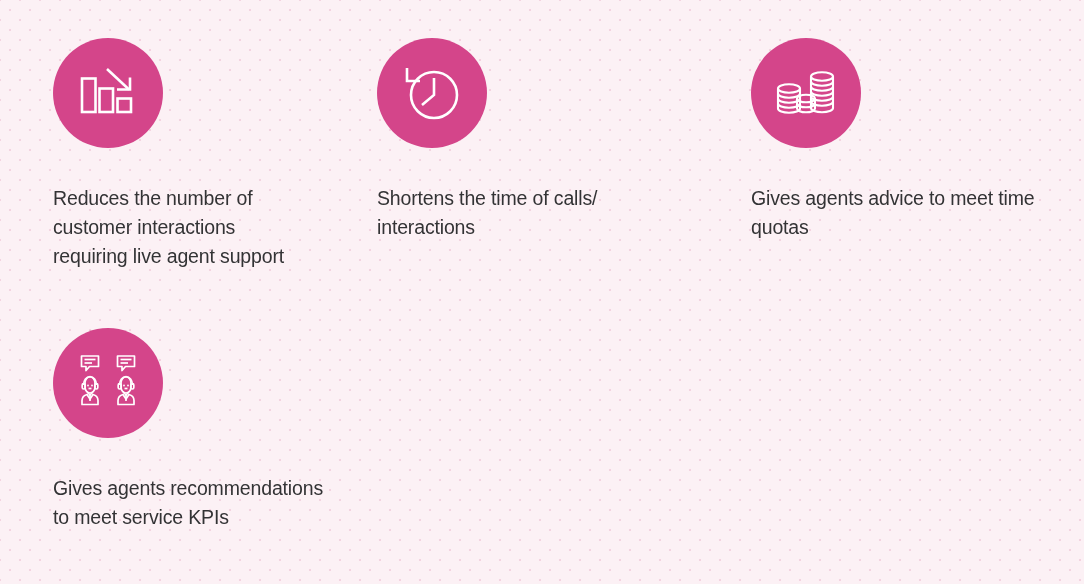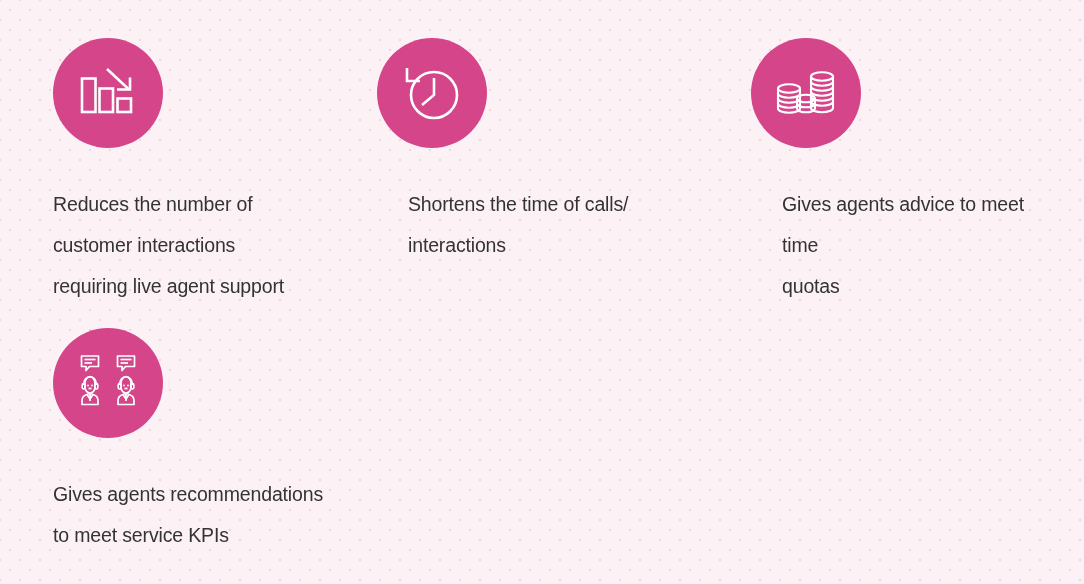--- a/index.html
+++ b/index.html
@@ -47,27 +47,27 @@
     margin-bottom: 36px;
   }
   .icon-circle svg {
     display: block;
     width: 62px;
     height: 62px;
   }
 
   .benefit-text {
     font-size: 19.5px;
-    line-height: 41px;
+    line-height: 29px;
     color: #333335;
     letter-spacing: -0.15px;
     max-width: 300px;
     white-space: pre-line;
   }
-  .col-2 .benefit-text { max-width: 330px; margin-left: 31px; }
+  .col-2 .benefit-text { max-width: 330px; }
   .col-3 .benefit-text { max-width: 320px; }
 </style>
 </head>
 <body>
 
 <div id="benefits-grid">
 
   <div class="benefit-cell col-1">
     <div class="icon-circle">
       <svg viewBox="0 0 62 62" fill="none" stroke="#ffffff" stroke-width="2.6">

